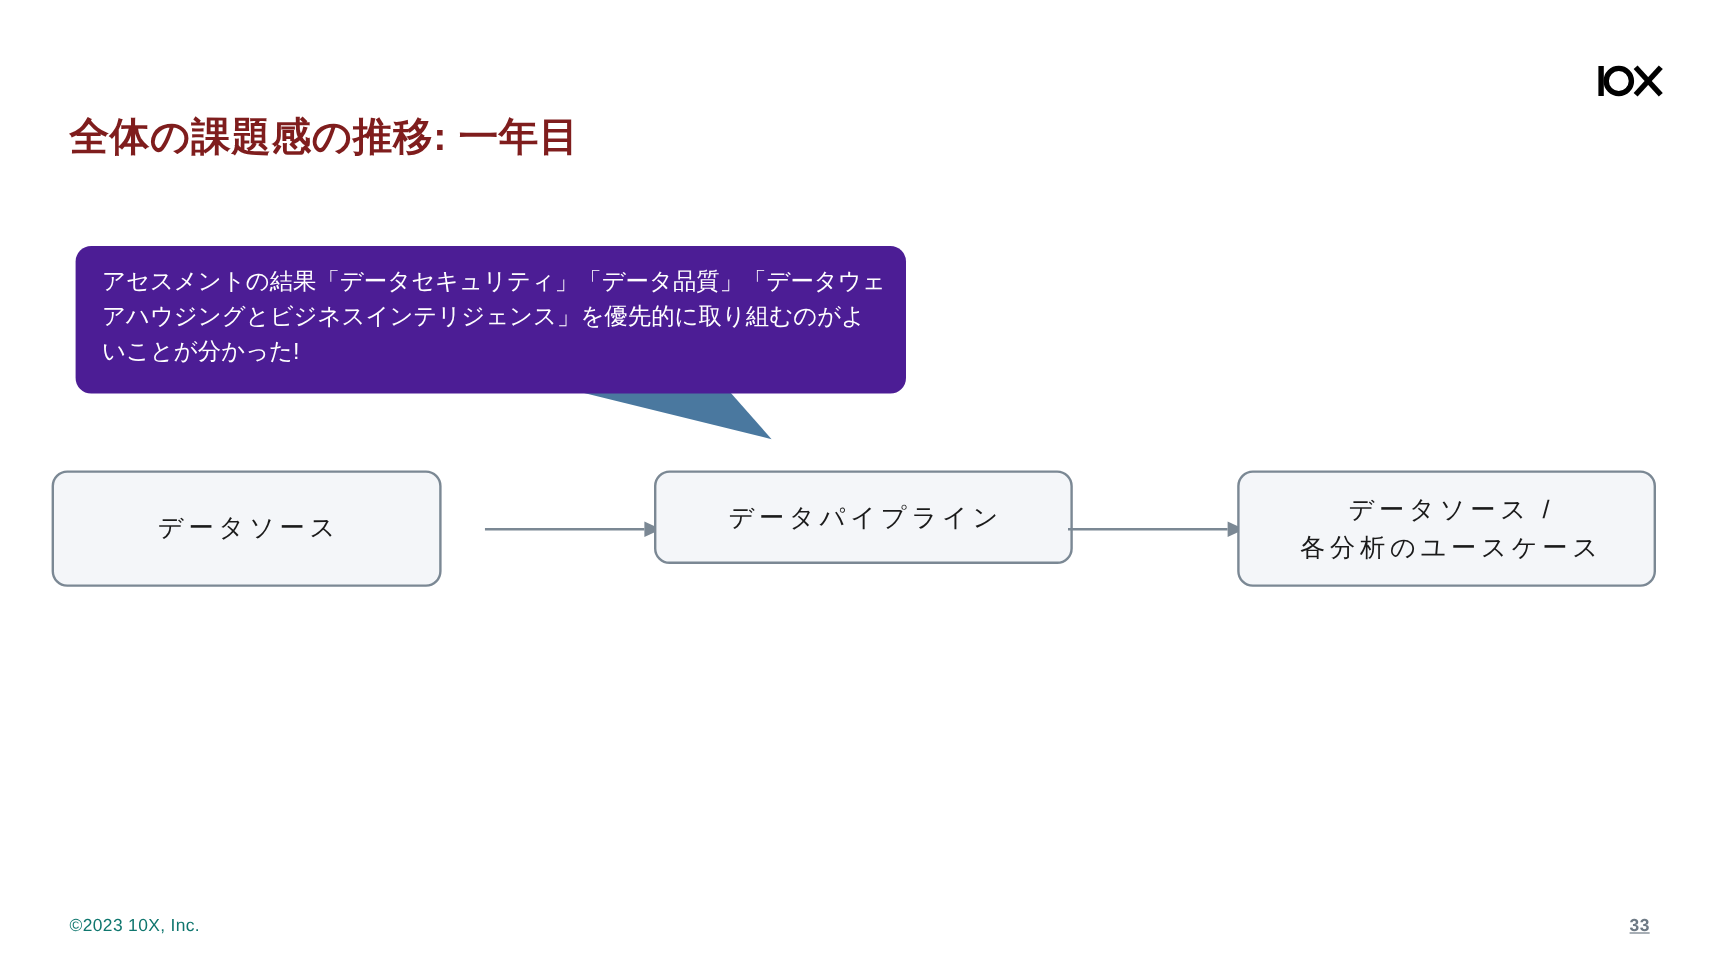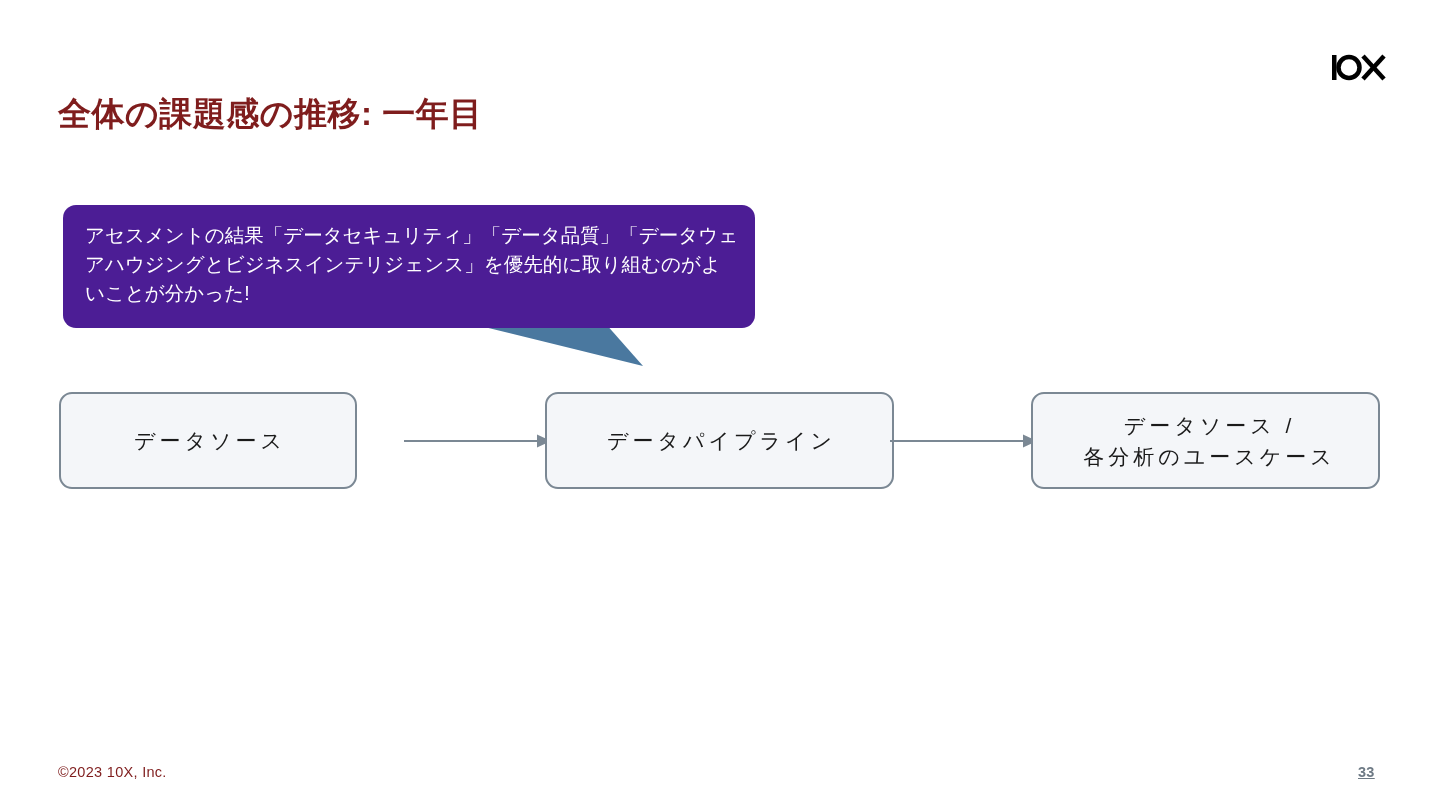--- a/index.html
+++ b/index.html
@@ -92,40 +92,40 @@
     text-align: center;
     color: #1a1a1a;
     font-size: 21px;
     letter-spacing: 4px;
     line-height: 31px;
   }
   .flow-box span {
     display: block;
     padding-left: 4px;
   }
-  #box-source  { left: 59px;   top: 392px; width: 298px; height: 97px; }
-  #box-pipe    { left: 545px;  top: 392px; width: 349px; height: 97px; }
+  #box-source  { left: 43px;   top: 392px; width: 325px; height: 97px; }
+  #box-pipe    { left: 545px;  top: 392px; width: 349px; height: 78px; }
   #box-dash    { left: 1031px; top: 392px; width: 349px; height: 97px; }
 
   
   .connector {
     position: absolute;
     top: 420px;
     height: 42px;
   }
   #conn-1 { left: 404px; width: 148px; }
   #conn-2 { left: 890px; width: 148px; }
 
   
   .footer-copy {
     position: absolute;
     left: 58px;
     top: 764px;
     font-size: 14.5px;
-    color: #7f1d1d;
+    color: #0f766e;
     letter-spacing: 0.3px;
   }
   .page-number {
     position: absolute;
     left: 1358px;
     top: 764px;
     font-size: 14.5px;
     font-weight: bold;
     color: #6e7a85;
     letter-spacing: 0.3px;

